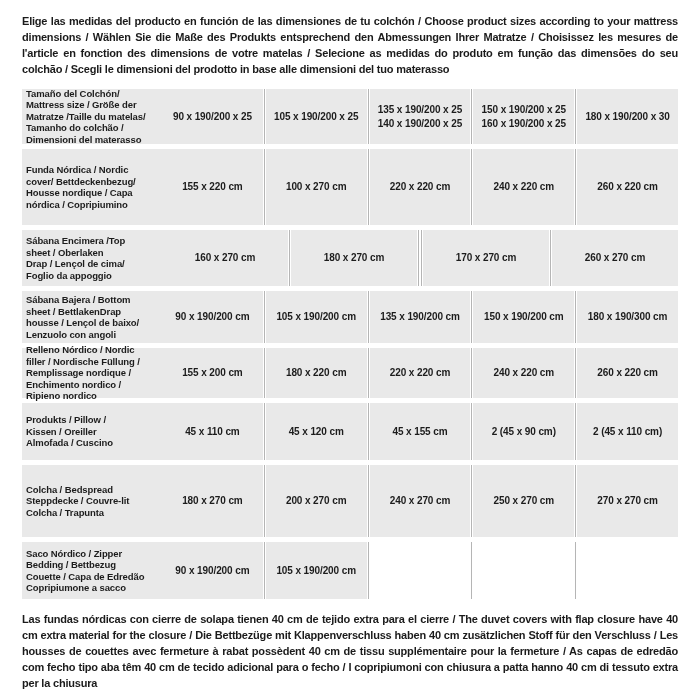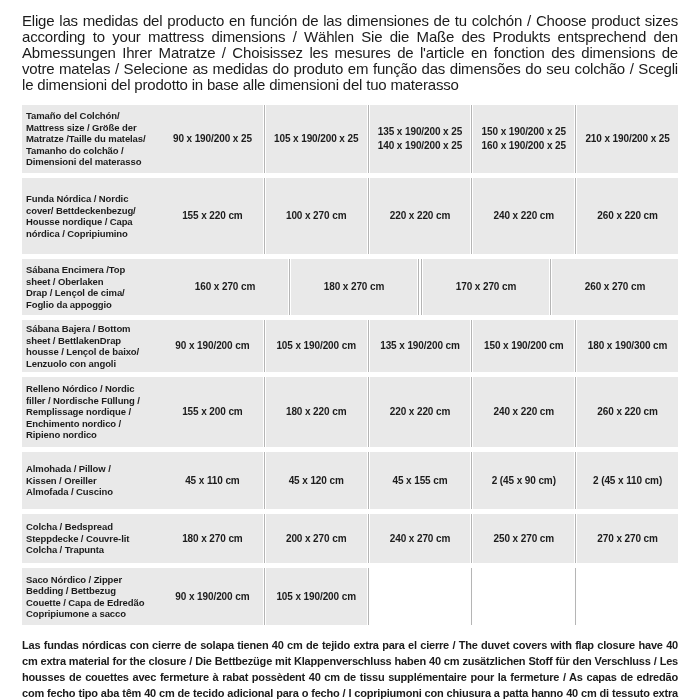--- a/index.html
+++ b/index.html
@@ -1,28 +1,28 @@
 <!DOCTYPE html>
 <html><head>
 <meta charset="utf-8">
 <style>
   html,body{margin:0;padding:0;background:#fff}
   body{width:700px;height:700px;font-family:"Liberation Sans",sans-serif;color:#1c1c1c;overflow:hidden}
   .page{padding:13px 22px 0 22px}
-  .intro{font-size:15px;font-weight:400;line-height:16px;text-align:justify;letter-spacing:-0.2px;color:#1b1b1b}
+  .intro{font-size:11px;font-weight:700;line-height:16px;text-align:justify;letter-spacing:-0.2px;color:#1b1b1b}
   .size-table{margin-top:12px}
   .row{display:flex;margin-bottom:5px}
   .label{width:140px;flex:none;background:#e9e9e9;display:flex;align-items:center;padding-left:4px;box-sizing:border-box;
          font-size:9.5px;font-weight:700;line-height:11.5px;white-space:pre-line;letter-spacing:-0.1px}
   .cell{flex:1;background:#e9e9e9;display:flex;align-items:center;justify-content:center;text-align:center;
         font-size:10px;font-weight:700;white-space:pre-line;line-height:14px;letter-spacing:-0.1px}
   .cell.blank{background:#fff}
   .sep{flex:none;width:1px;background:#b5b5b5;margin:0 1px}
-  .r1{height:68px}.r2{height:76px}.r3{height:56px}.r4{height:52px}
-  .r5{height:70px}.r6{height:57px}.r7{height:49px}.r8{height:57px}
+  .r1{height:55px}.r2{height:76px}.r3{height:56px}.r4{height:52px}
+  .r5{height:50px}.r6{height:57px}.r7{height:72px}.r8{height:57px}
   .footnote{margin-top:12px;font-size:11px;font-weight:700;line-height:16px;text-align:justify;letter-spacing:-0.2px;color:#1b1b1b}
 </style>
 </head>
 <body>
 
 <div class="page">
 
   <div class="intro">Elige las medidas del producto en función de las dimensiones de tu colchón / Choose product sizes according to your mattress dimensions / Wählen Sie die Maße des Produkts entsprechend den Abmessungen Ihrer Matratze / Choisissez les mesures de l'article en fonction des dimensions de votre matelas / Selecione as medidas do produto em função das dimensões do seu colchão / Scegli le dimensioni del prodotto in base alle dimensioni del tuo materasso</div>
 
   <div class="size-table">
@@ -36,21 +36,21 @@
       <div class="cell">90 x 190/200 x 25</div>
       <div class="sep"></div>
       <div class="cell">105 x 190/200 x 25</div>
       <div class="sep"></div>
       <div class="cell">135 x 190/200 x 25
 140 x 190/200 x 25</div>
       <div class="sep"></div>
       <div class="cell">150 x 190/200 x 25
 160 x 190/200 x 25</div>
       <div class="sep"></div>
-      <div class="cell">210 x 190/200 x 25</div>
+      <div class="cell">180 x 190/200 x 30</div>
     </div>
 
     <div class="row r2">
       <div class="label">Funda Nórdica /  Nordic
 cover/ Bettdeckenbezug/
 Housse nordique  / Capa
 nórdica / Copripiumino</div>
       <div class="cell">155 x 220 cm</div>
       <div class="sep"></div>
       <div class="cell">100 x 270 cm</div>
@@ -104,21 +104,21 @@
       <div class="cell">180 x 220 cm</div>
       <div class="sep"></div>
       <div class="cell">220 x 220 cm</div>
       <div class="sep"></div>
       <div class="cell">240 x 220 cm</div>
       <div class="sep"></div>
       <div class="cell">260 x 220 cm</div>
     </div>
 
     <div class="row r6">
-      <div class="label">Almohada  / Pillow /
+      <div class="label">Produkts  / Pillow /
 Kissen / Oreiller
 Almofada / Cuscino</div>
       <div class="cell">45 x 110 cm</div>
       <div class="sep"></div>
       <div class="cell">45 x 120 cm</div>
       <div class="sep"></div>
       <div class="cell">45 x 155 cm</div>
       <div class="sep"></div>
       <div class="cell">2 (45 x 90 cm)</div>
       <div class="sep"></div>

